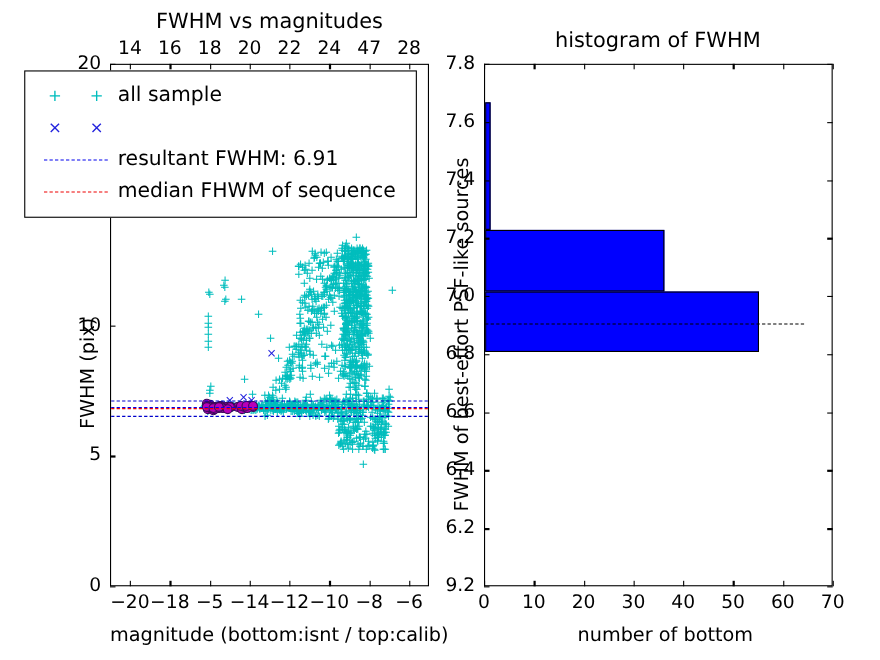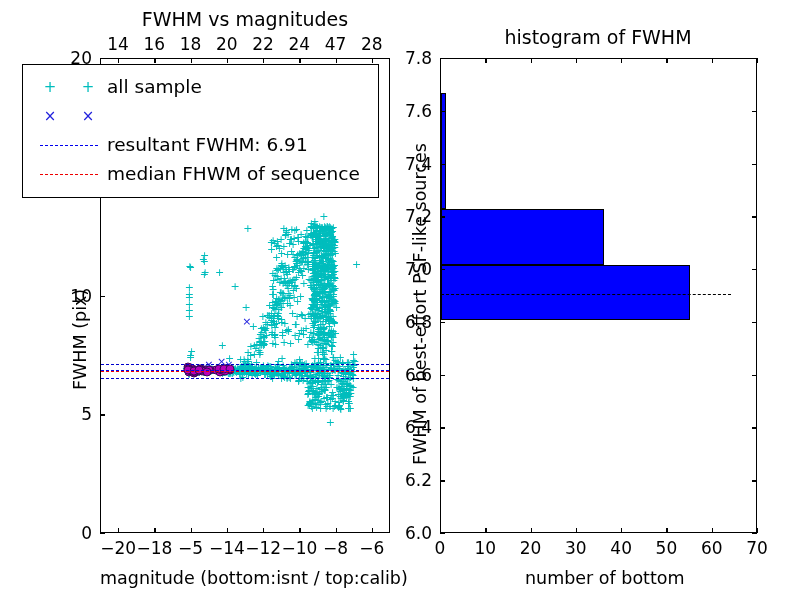--- a/index.html
+++ b/index.html
@@ -1853,21 +1853,21 @@
     <div class="ticklabel tl-bottom" style="left:575.8571428571429px;top:540px;">30</div>
     <div class="tick tick-v" style="left:621.1428571428571px;top:528px;"></div>
     <div class="ticklabel tl-bottom" style="left:621.1428571428571px;top:540px;">40</div>
     <div class="tick tick-v" style="left:666.4285714285714px;top:528px;"></div>
     <div class="ticklabel tl-bottom" style="left:666.4285714285714px;top:540px;">50</div>
     <div class="tick tick-v" style="left:711.7142857142858px;top:528px;"></div>
     <div class="ticklabel tl-bottom" style="left:711.7142857142858px;top:540px;">60</div>
     <div class="tick tick-v" style="left:757px;top:528px;"></div>
     <div class="ticklabel tl-bottom" style="left:757px;top:540px;">70</div>
     <div class="tick tick-h" style="left:440px;top:533px;"></div>
-    <div class="ticklabel tl-left" style="left:432px;top:533px;">6.0</div>
+    <div class="ticklabel tl-left" style="left:432px;top:533px;">9.2</div>
     <div class="tick tick-h" style="left:752px;top:533px;"></div>
     <div class="tick tick-h" style="left:440px;top:480.2222222222222px;"></div>
     <div class="ticklabel tl-left" style="left:432px;top:480.2222222222222px;">6.2</div>
     <div class="tick tick-h" style="left:752px;top:480.2222222222222px;"></div>
     <div class="tick tick-h" style="left:440px;top:427.44444444444434px;"></div>
     <div class="ticklabel tl-left" style="left:432px;top:427.44444444444434px;">6.4</div>
     <div class="tick tick-h" style="left:752px;top:427.44444444444434px;"></div>
     <div class="tick tick-h" style="left:440px;top:374.66666666666674px;"></div>
     <div class="ticklabel tl-left" style="left:432px;top:374.66666666666674px;">6.6</div>
     <div class="tick tick-h" style="left:752px;top:374.66666666666674px;"></div>

